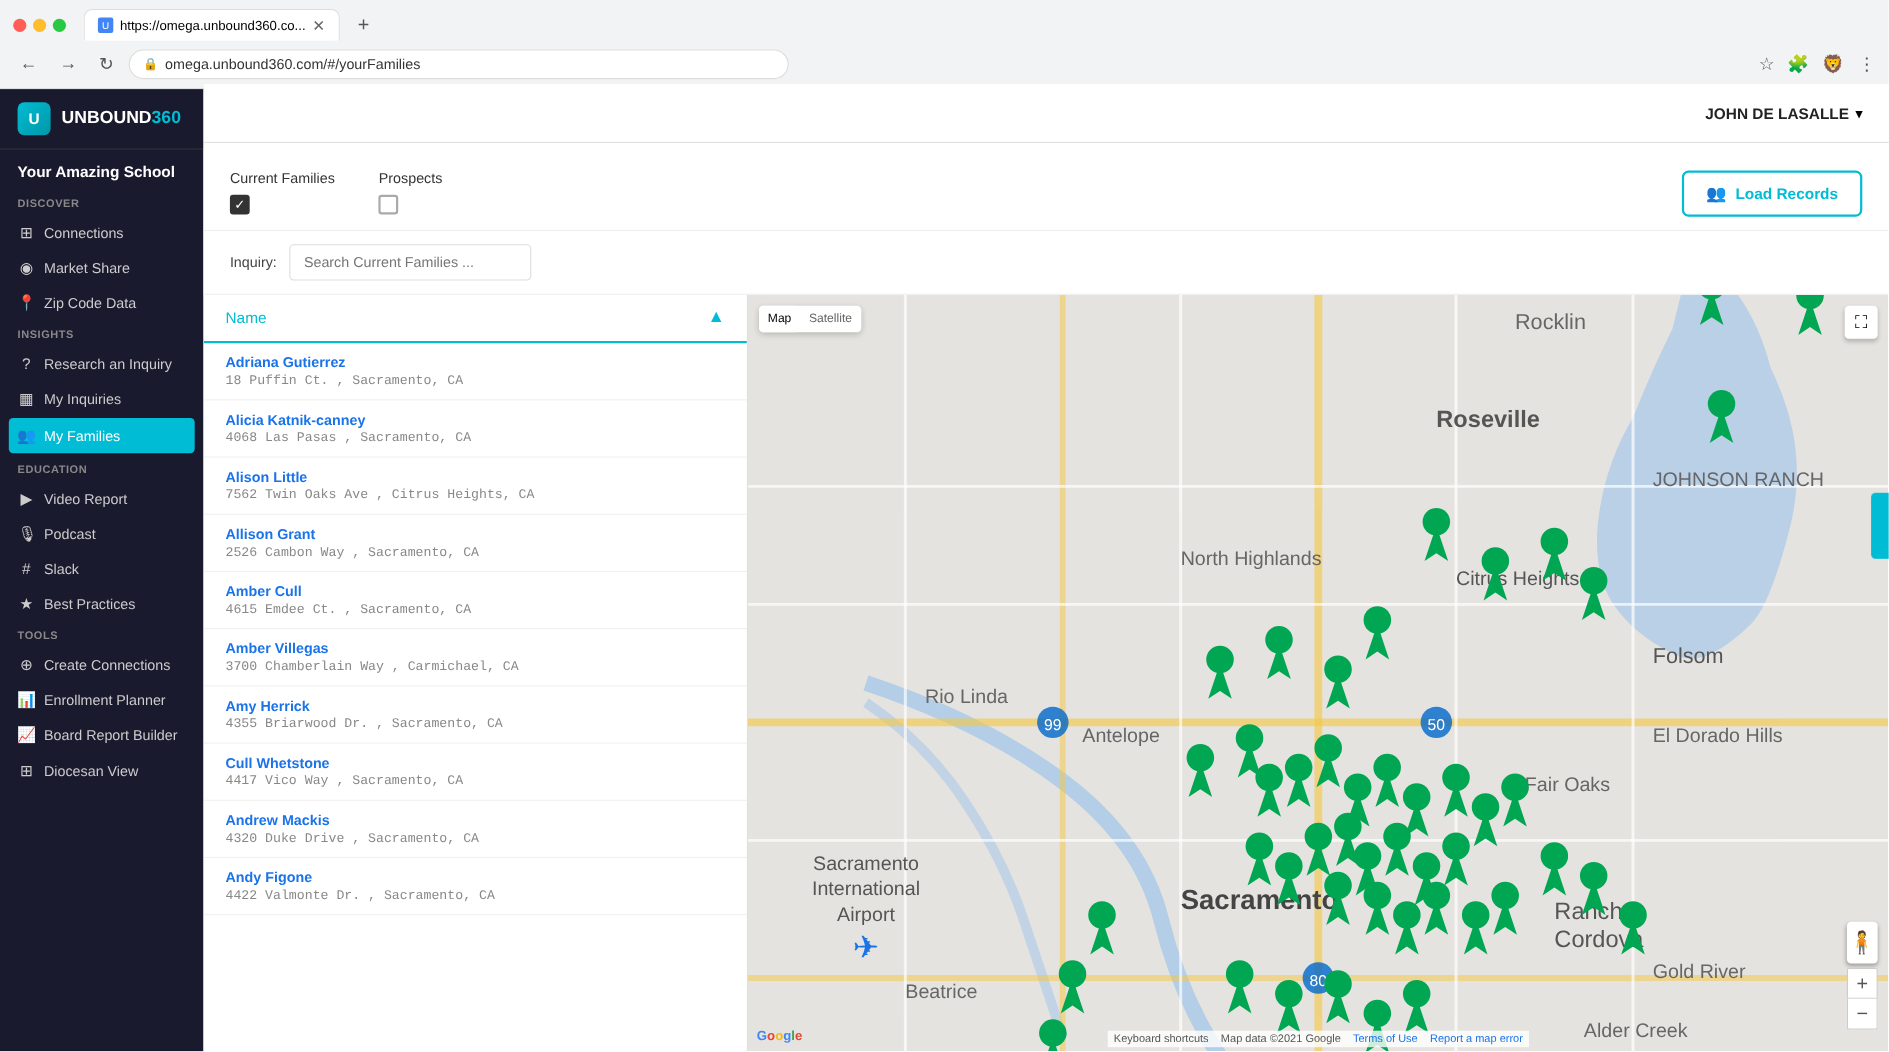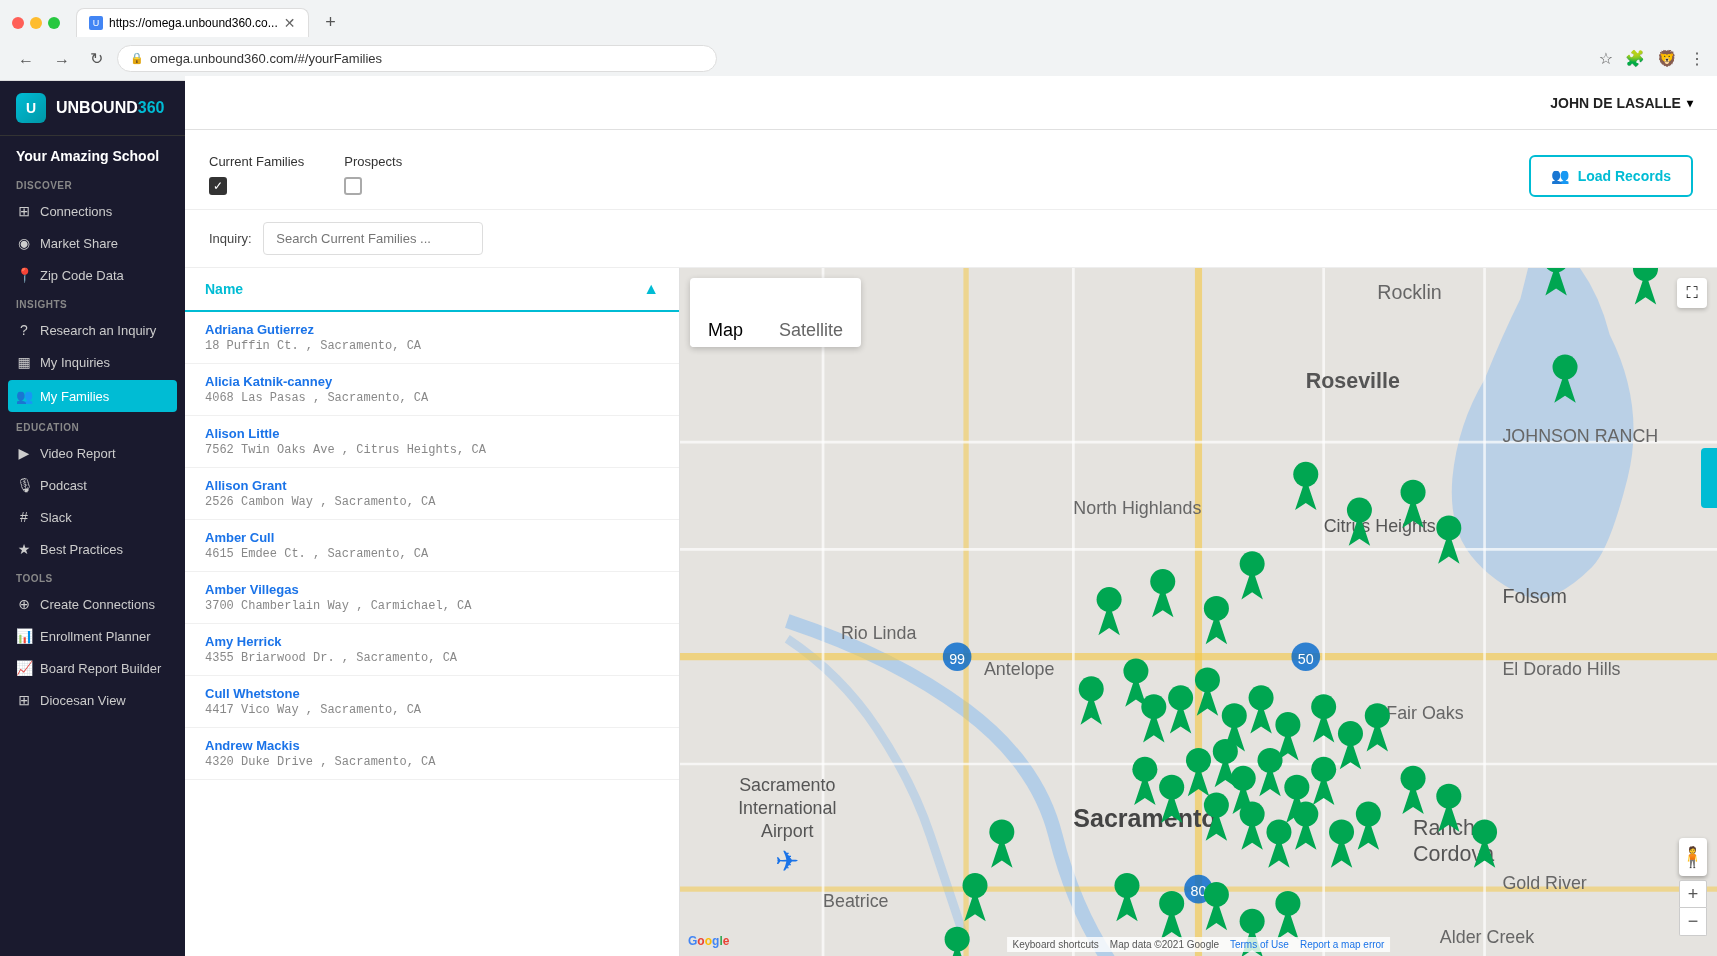--- a/index.html
+++ b/index.html
@@ -46,32 +46,32 @@
     .cb.checked { background: #333; border-color: #333; color: #fff; font-size: 12px; }
     .search-input { border: 1px solid #ddd; border-radius: 4px; padding: 8px 12px; font-size: 13px; width: 220px; outline: none; color: #aaa; }
     .load-records-btn { background: #fff; border: 2px solid #00bcd4; border-radius: 6px; padding: 10px 20px; color: #00bcd4; font-size: 14px; font-weight: 600; cursor: pointer; display: flex; align-items: center; gap: 8px; margin-top: 4px; }
 
     
     .content-area { display: flex; flex: 1; overflow: hidden; }
 
     
     .list-panel { width: 495px; flex-shrink: 0; border-right: 1px solid #e0e0e0; overflow-y: auto; }
     .list-header { display: flex; align-items: center; justify-content: space-between; padding: 12px 20px; border-bottom: 2px solid #00bcd4; }
-    .list-header-name { color: #00bcd4; font-weight: 700; font-size: 14px; }
+    .list-header-name { color: #00bcd4; font-weight: 400; font-size: 14px; }
     .sort-arrow { color: #00bcd4; font-size: 16px; }
     .family-item { padding: 10px 20px; border-bottom: 1px solid #f0f0f0; cursor: pointer; }
     .family-name { color: #1a73e8; font-weight: 600; font-size: 13px; }
     .family-address { color: #888; font-size: 12px; margin-top: 2px; font-family: Liberation Mono, monospace; }
 
     
     .map-area { flex: 1; position: relative; overflow: hidden; }
 
     
     .map-tabs { position: absolute; top: 10px; left: 10px; z-index: 10; display: flex; background: #fff; border-radius: 4px; box-shadow: 0 2px 6px rgba(0,0,0,0.2); }
-    .map-tab { padding: 6px 18px; font-size: 18px; cursor: pointer; border-radius: 4px; margin-top: 36px; }
+    .map-tab { padding: 6px 8px; font-size: 11px; cursor: pointer; border-radius: 4px; }
     .map-tab.active { background: #fff; font-weight: 500; }
     .map-tab:not(.active) { color: #666; }
 
     
     .map-fullscreen { position: absolute; top: 10px; right: 10px; z-index: 10; background: #fff; border: none; border-radius: 4px; width: 30px; height: 30px; display: flex; align-items: center; justify-content: center; cursor: pointer; box-shadow: 0 2px 4px rgba(0,0,0,0.2); font-size: 16px; }
 
     
     .map-svg { width: 100%; height: 100%; }
 
     
@@ -266,20 +266,24 @@
       <div class="family-name">Amy Herrick</div>
       <div class="family-address">4355 Briarwood Dr. , Sacramento, CA</div>
     </div>
             <div class="family-item">
       <div class="family-name">Cull Whetstone</div>
       <div class="family-address">4417 Vico Way , Sacramento, CA</div>
     </div>
             <div class="family-item">
       <div class="family-name">Andrew Mackis</div>
       <div class="family-address">4320 Duke Drive , Sacramento, CA</div>
+    </div>
+            <div class="family-item">
+      <div class="family-name">Andy Figone</div>
+      <div class="family-address">4422 Valmonte Dr. , Sacramento, CA</div>
     </div>
           </div>
       </div>
 
       <div class="map-area">
         
         <div class="map-tabs">
           <div class="map-tab active">Map</div>
           <div class="map-tab">Satellite</div>
         </div>

